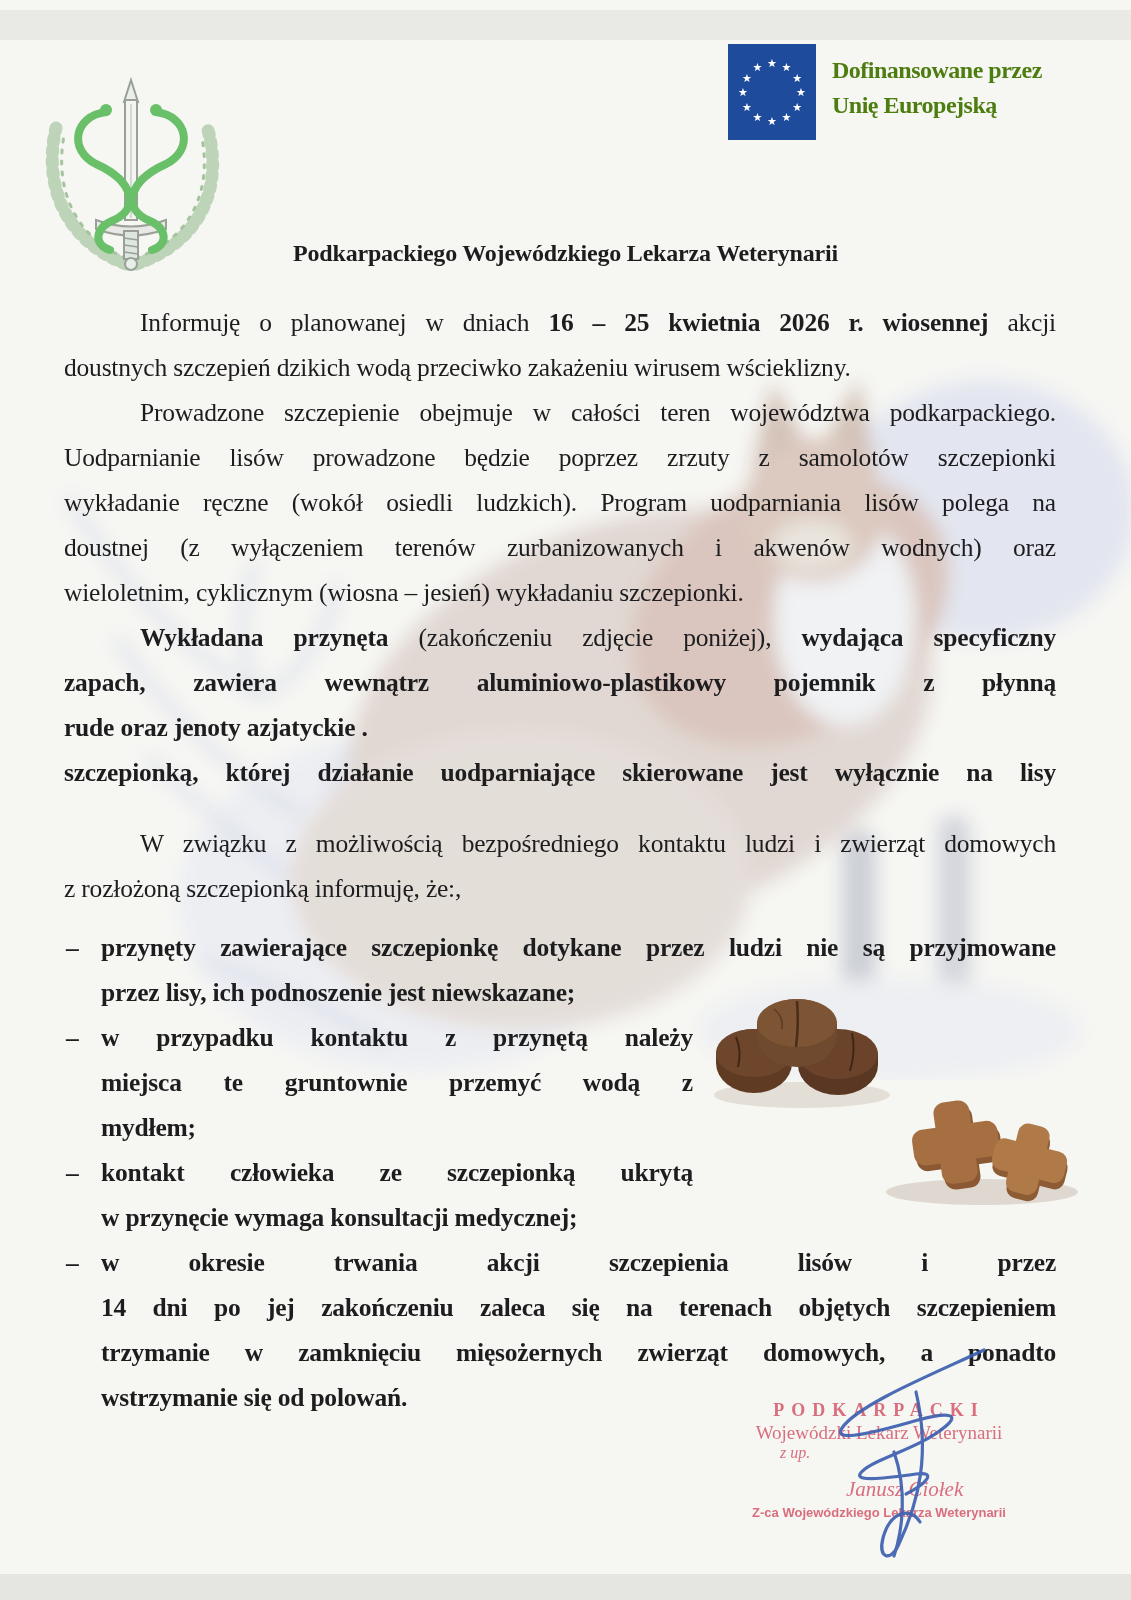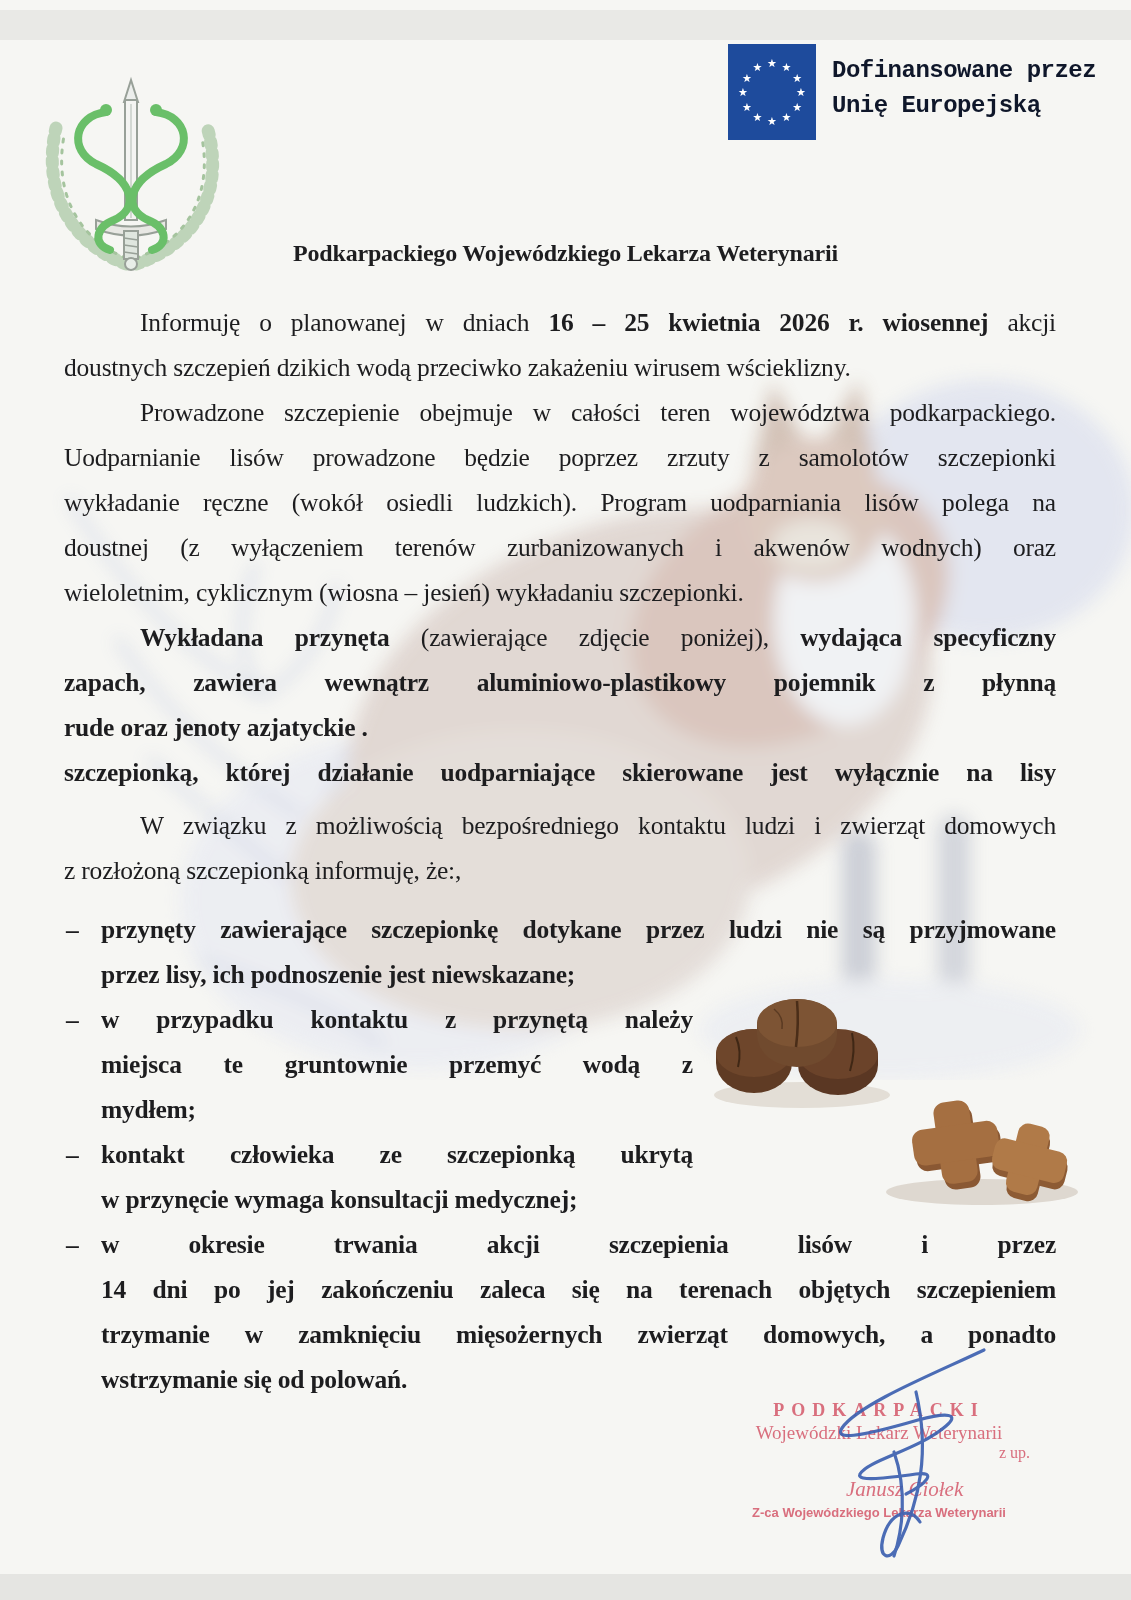--- a/index.html
+++ b/index.html
@@ -7,52 +7,52 @@
         font-family:"Liberation Serif",serif;color:#1d1d1f;overflow:hidden;margin:0 auto;}
   .band-top{position:absolute;left:0;top:10px;width:100%;height:30px;background:#e9e9e6;}
   .band-bottom{position:absolute;left:0;top:1574px;width:100%;height:26px;background:#e5e5e2;}
 
   
   .watermark{position:absolute;left:0;top:360px;width:1131px;height:720px;pointer-events:none;z-index:0;}
 
   
   .vet-logo{position:absolute;left:26px;top:70px;z-index:1;}
   .eu{position:absolute;left:728px;top:44px;display:flex;gap:16px;z-index:1;}
-  .eu-text{font-family:Liberation Mono, monospace;font-weight:bold;color:#0f172a;
+  .eu-text{font-family:Liberation Serif, serif;font-weight:bold;color:#4d7c0f;
            font-size:24px;line-height:35px;letter-spacing:-0.5px;padding-top:9px;white-space:nowrap;}
   .title{position:absolute;left:0;top:154px;width:100%;text-align:center;z-index:2;
          font-size:47px;font-weight:bold;letter-spacing:15px;}
   .subtitle{position:absolute;left:0;top:240px;width:100%;text-align:center;z-index:2;
             font-size:24px;font-weight:bold;letter-spacing:-0.2px;}
 
   
   .body-text{position:absolute;left:64px;top:300px;width:992px;z-index:2;
              font-size:25.5px;line-height:45px;letter-spacing:-0.2px;}
   .body-text p{margin:0;}
   .jl{display:block;text-align:justify;text-align-last:justify;}
   .jl.last{text-align-last:left;}
   .jl.ind{text-indent:76px;}
   .b{font-weight:bold;}
-  #p4{margin-top:8px;}
+  #p4{margin-top:26px;}
   ul.bullets{list-style:none;margin:14px 0 0 0;padding:0;}
   ul.bullets li{position:relative;padding-left:37px;}
   .marker{position:absolute;left:2px;top:0;font-weight:bold;}
   .bullet-content{font-weight:bold;}
   .narrow{width:592px;}
 
   
   .bait-round{position:absolute;left:702px;top:993px;z-index:1;}
   .bait-cross{position:absolute;left:872px;top:1085px;z-index:1;}
 
   
   .stamp{position:absolute;left:728px;top:1400px;width:302px;text-align:center;
          color:#d66374;opacity:.92;z-index:2;}
   .stamp-l1{font-size:18px;font-weight:bold;letter-spacing:7px;}
   .stamp-l2{font-size:19px;margin-top:1px;}
-  .stamp-l3{font-size:16px;text-align:right;padding-left:52px;}
+  .stamp-l3{font-size:16px;text-align:left;padding-left:52px;font-style:italic;}
   .stamp-signer{font-style:italic;font-size:21px;margin-top:15px;padding-left:118px;text-align:left;white-space:nowrap;}
   .stamp-title{font-family:"Liberation Sans",sans-serif;font-size:13px;font-weight:bold;margin-top:3px;white-space:nowrap;}
   .signature{position:absolute;left:798px;top:1332px;z-index:3;}
 </style>
 </head>
 <body>
 
 <div class="page">
 
   <div class="band-top"></div>
@@ -148,21 +148,21 @@
         <span class="jl last"><span>doustnych szczepień dzikich wodą przeciwko zakażeniu wirusem wścieklizny.</span></span>
       </p>
     <p id="p2">
         <span class="jl ind"><span>Prowadzone szczepienie obejmuje w całości teren województwa podkarpackiego.</span></span>
         <span class="jl"><span>Uodparnianie lisów prowadzone będzie poprzez zrzuty z samolotów szczepionki</span></span>
         <span class="jl"><span>wykładanie ręczne (wokół osiedli ludzkich). Program uodparniania lisów polega na</span></span>
         <span class="jl"><span>doustnej (z wyłączeniem terenów zurbanizowanych i akwenów wodnych) oraz</span></span>
         <span class="jl last"><span>wieloletnim, cyklicznym (wiosna – jesień) wykładaniu szczepionki.</span></span>
       </p>
     <p id="p3">
-        <span class="jl ind"><span class="b">Wykładana przynęta</span><span> (zawierające zdjęcie poniżej), </span><span class="b">wydająca specyficzny</span></span>
+        <span class="jl ind"><span class="b">Wykładana przynęta</span><span> (zakończeniu zdjęcie poniżej), </span><span class="b">wydająca specyficzny</span></span>
         <span class="jl"><span class="b">zapach, zawiera wewnątrz aluminiowo-plastikowy pojemnik z płynną</span></span>
         <span class="jl last"><span class="b">rude oraz jenoty azjatyckie .</span></span>
         <span class="jl"><span class="b">szczepionką, której działanie uodparniające skierowane jest wyłącznie na lisy</span></span>
       </p>
     <p id="p4">
         <span class="jl ind"><span>W związku z możliwością bezpośredniego kontaktu ludzi i zwierząt domowych</span></span>
         <span class="jl last"><span>z rozłożoną szczepionką informuję, że:,</span></span>
       </p>
 
     <ul class="bullets">

